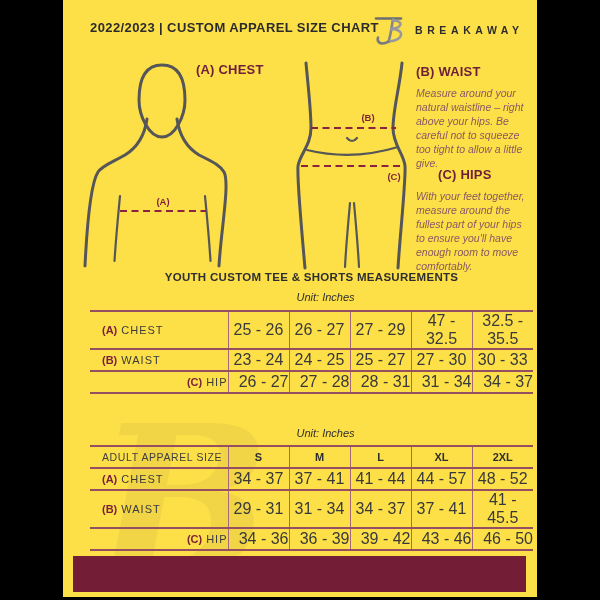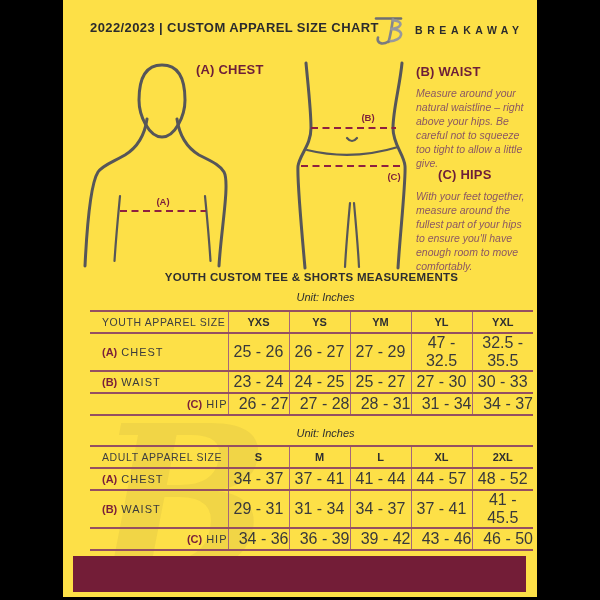--- a/index.html
+++ b/index.html
@@ -114,28 +114,20 @@
     <table class="size-table yt-table">
       <colgroup>
           <col class="c0">
           <col>
           <col>
           <col>
           <col>
           <col>
         </colgroup>
       <tbody>
-          <tr class="head">
-        <td>YOUTH APPAREL SIZE</td>
-        <td>YXS</td>
-        <td>YS</td>
-        <td>YM</td>
-        <td>YL</td>
-        <td>YXL</td>
-      </tr>
       <tr>
         <td class="rowlbl"><span class="key">(A)</span><span>CHEST</span></td>
         <td>25 - 26</td>
         <td>26 - 27</td>
         <td>27 - 29</td>
         <td>47 - 32.5</td>
         <td>32.5 - 35.5</td>
       </tr>
       <tr>
         <td class="rowlbl"><span class="key">(B)</span><span>WAIST</span></td>

